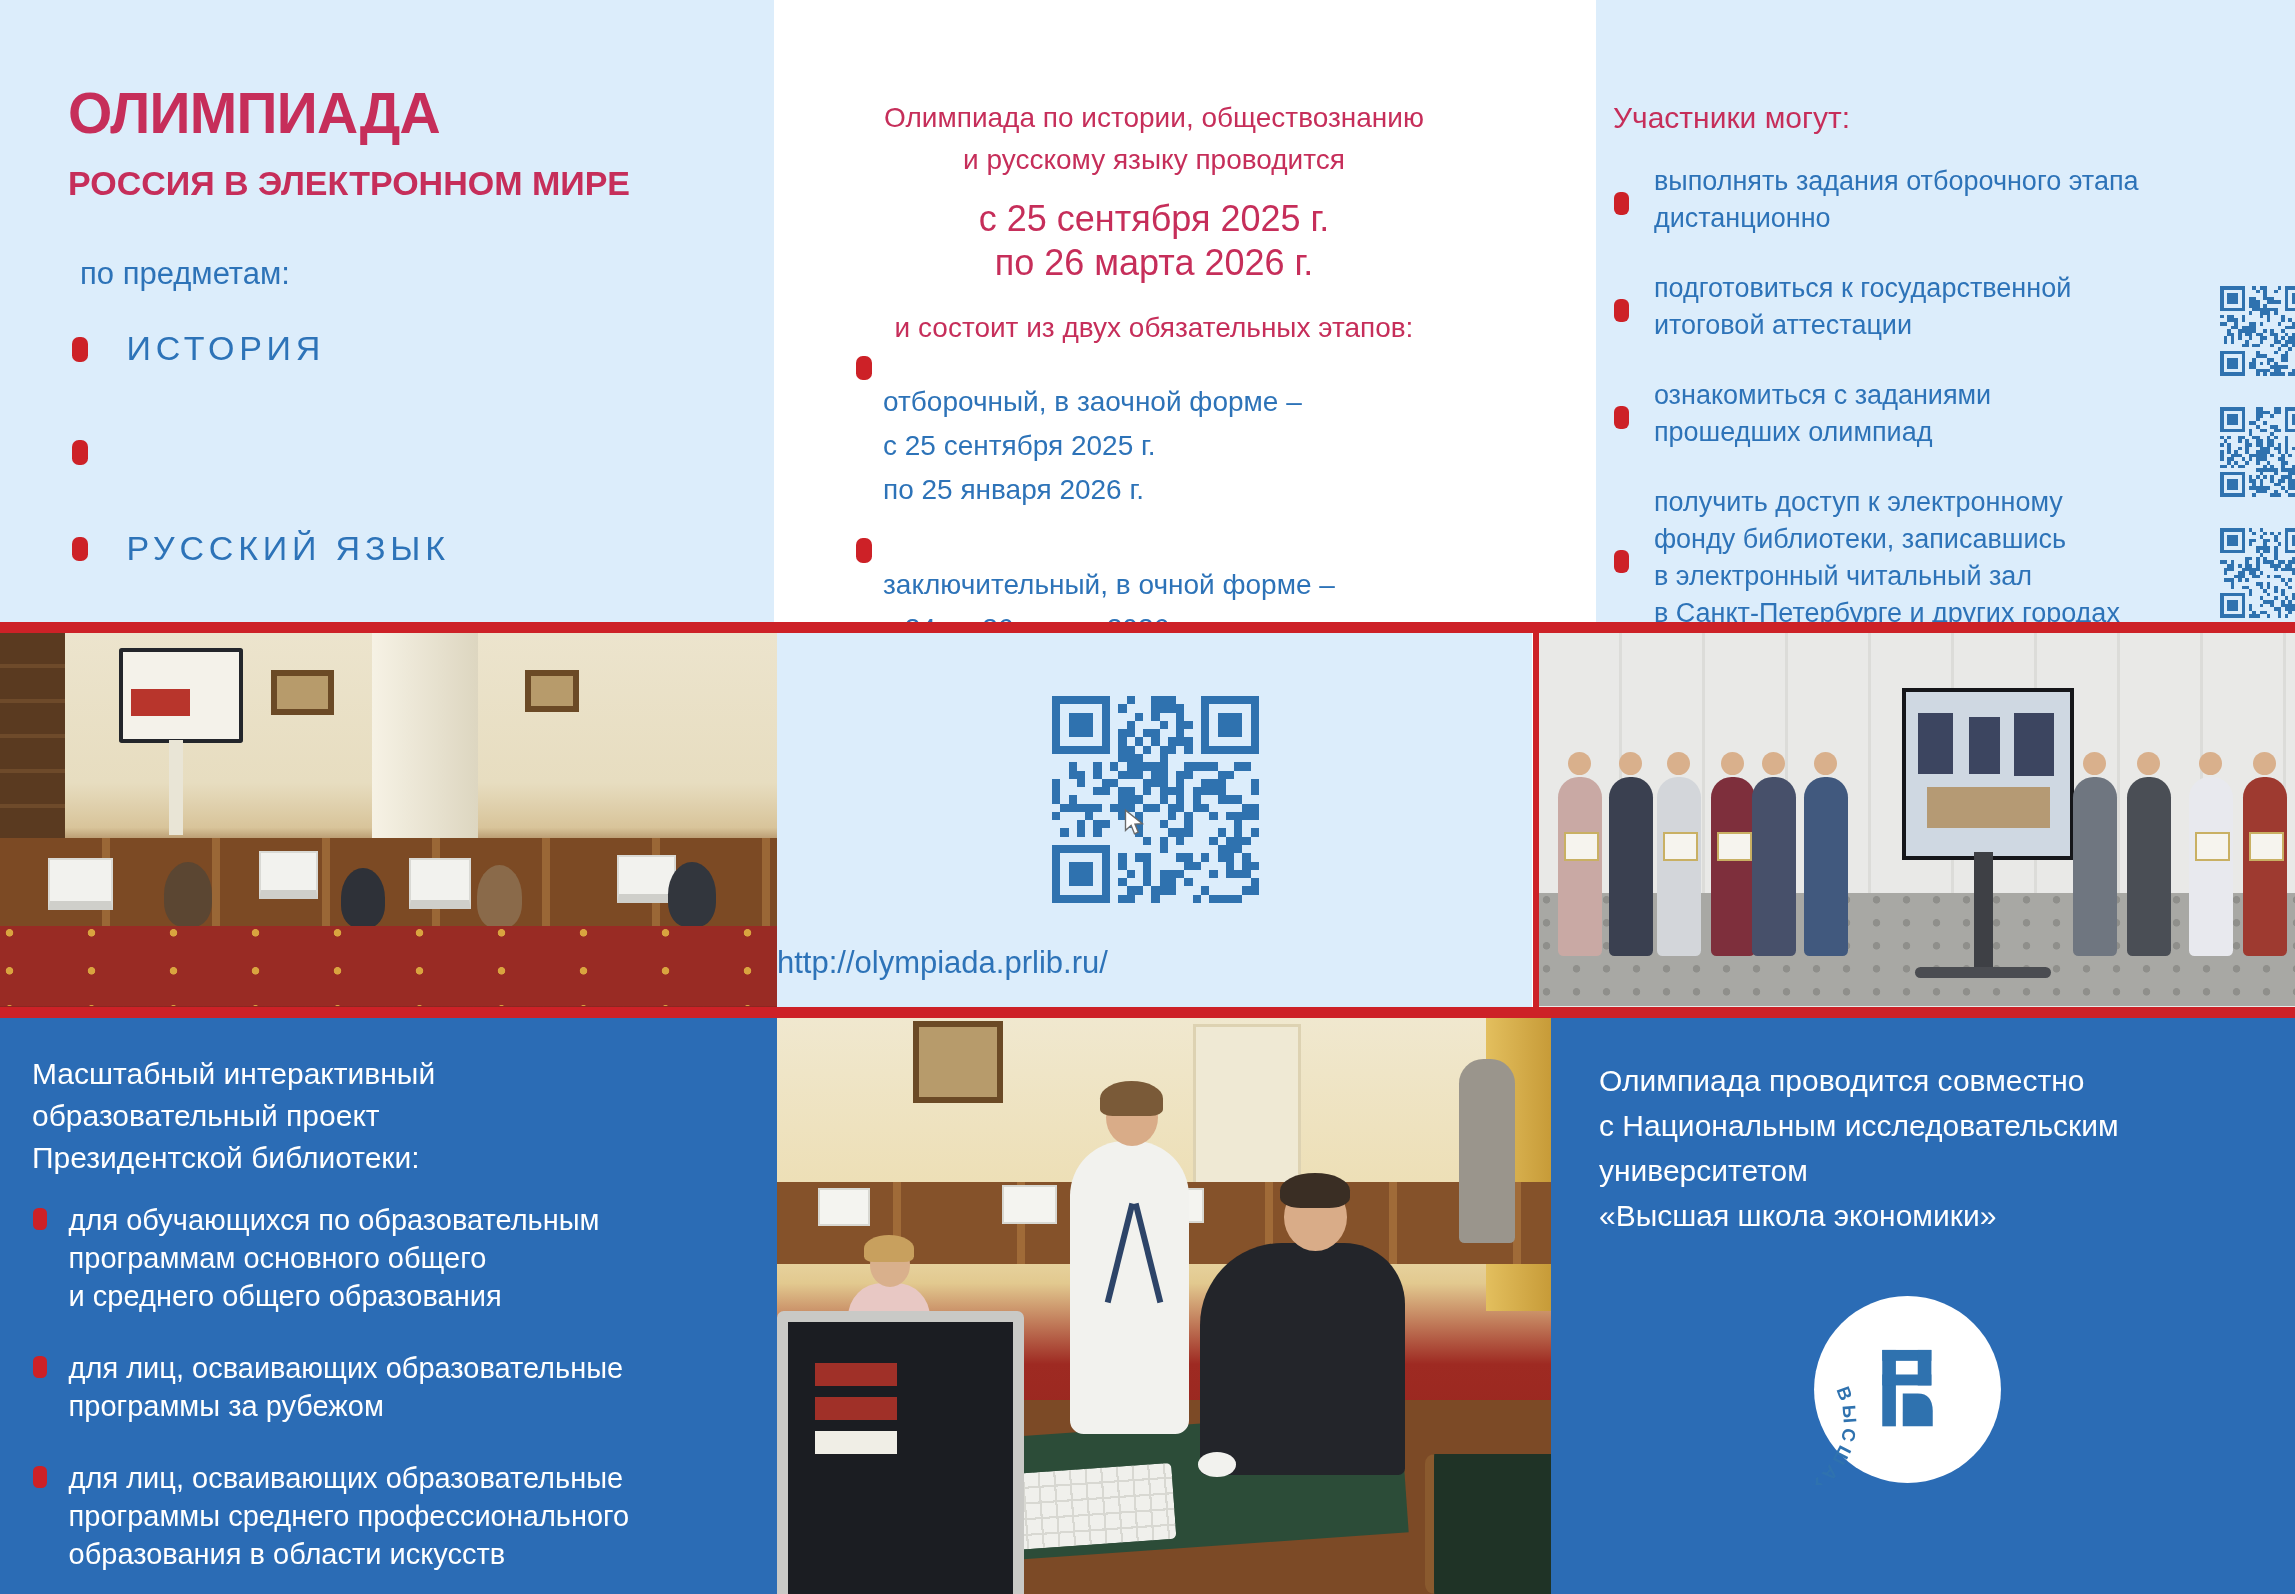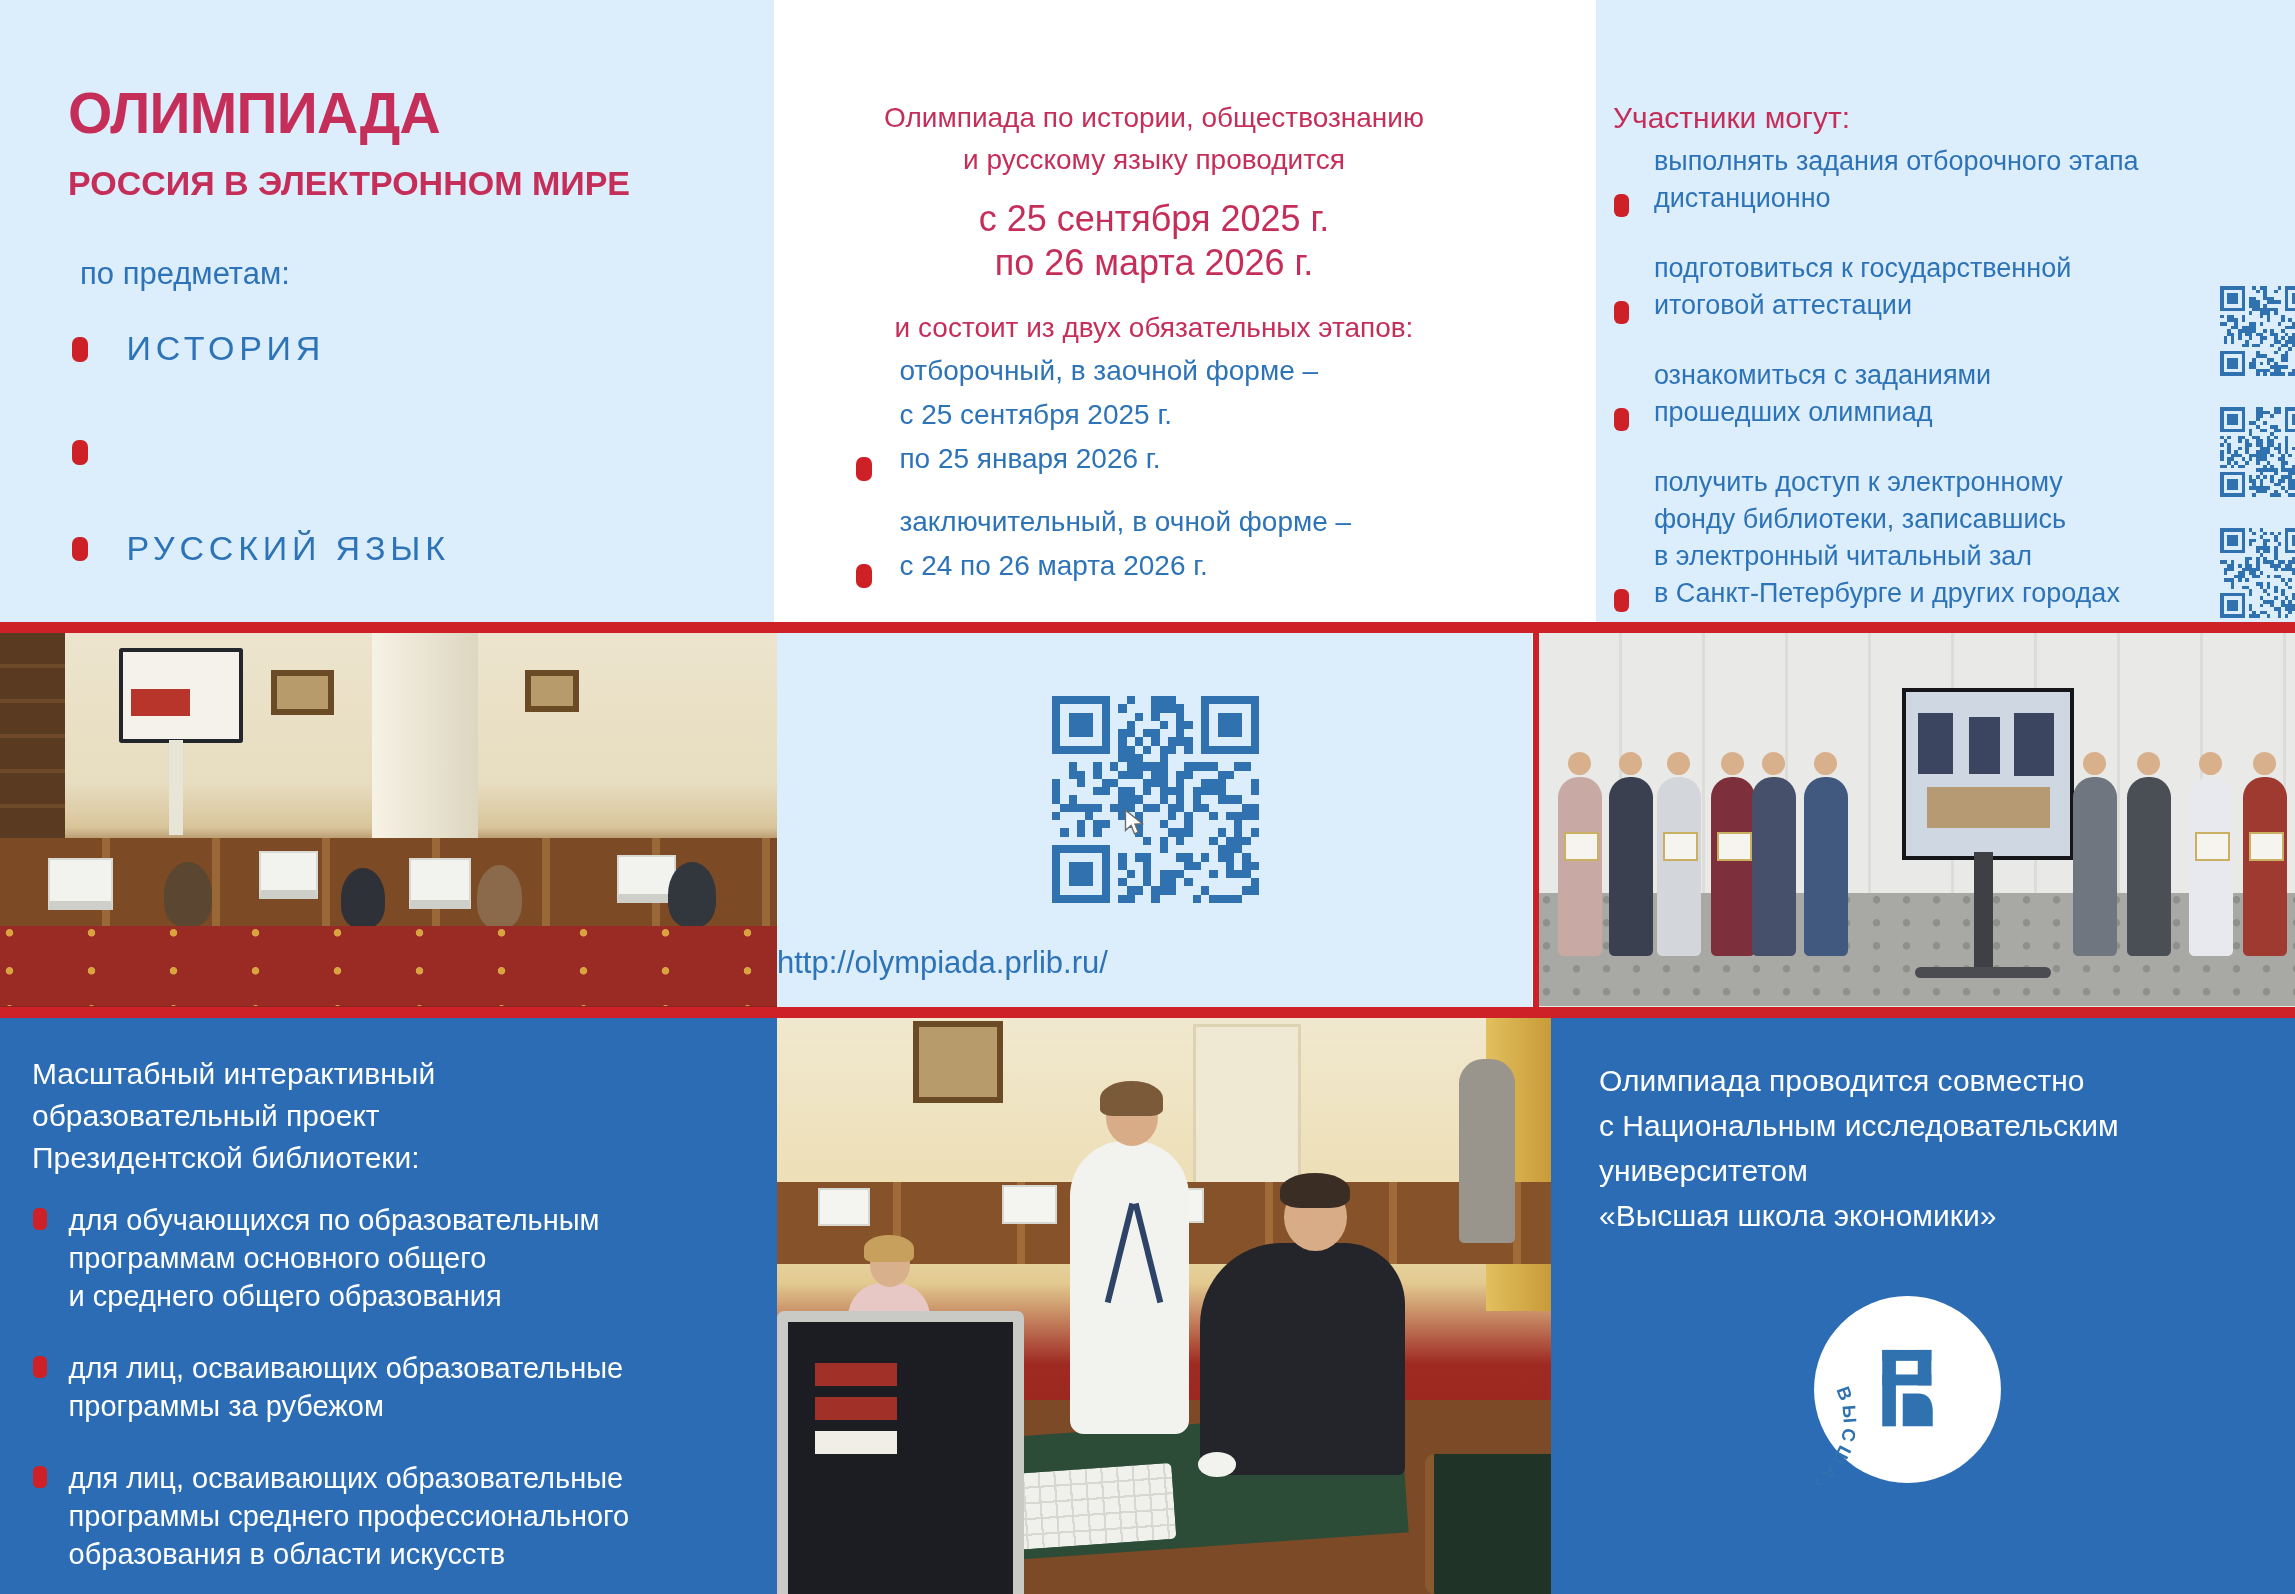--- a/index.html
+++ b/index.html
@@ -27,27 +27,27 @@
   .subjects{position:absolute;left:72px;top:329px;}
   .subj{display:flex;align-items:flex-start;margin-bottom:64px;}
   .subj .mk{flex:none;width:16.4px;height:24.5px;border-radius:6.8px;background:var(--red);margin-top:8.2px;}
   .subj .txt{margin-left:38px;font-size:34px;letter-spacing:4.8px;color:var(--blue);}
 
   .tm-inner{position:absolute;left:13.6px;right:13.6px;top:0;text-align:center;color:var(--crimson);}
   .tm-intro{margin-top:97px;font-size:28px;line-height:42px;}
   .tm-dates{margin-top:16.4px;font-size:36px;line-height:44px;}
   .tm-label{margin-top:27px;font-size:28px;}
   .stages{position:absolute;left:82px;top:349px;width:614px;}
-  .stage{display:flex;align-items:flex-end;margin-bottom:19px;}
+  .stage{display:flex;align-items:flex-start;margin-bottom:19px;flex-direction:column;}
   .stage .mk{flex:none;width:16.4px;height:24.5px;border-radius:6.8px;background:var(--red);margin-top:6.8px;}
   .stage .txt{margin-left:27px;font-size:28px;line-height:44px;color:var(--blue);text-align:left;}
 
   .tr-head{position:absolute;left:17px;top:101px;font-size:30px;color:var(--crimson);}
   .tr-list{position:absolute;left:18.4px;top:143px;width:600px;}
-  .tr-item{display:flex;align-items:flex-end;margin-bottom:33px;}
+  .tr-item{display:flex;align-items:center;margin-bottom:33px;margin-top:20px;}
   .tr-item .mk{flex:none;width:15px;height:23px;border-radius:6.1px;background:var(--red);margin-top:6.1px;}
   .tr-item .txt{margin-left:24.5px;font-size:27px;line-height:37px;color:var(--blue);}
   .qr-s{position:absolute;left:624px;width:90px;height:90px;}
 
   
   .bar{position:absolute;left:0;width:2295px;height:11px;background:var(--red);}
   .bar1{top:622px;} .bar2{top:1007px;}
   .redstrip{position:absolute;left:1533px;top:633px;width:6.8px;height:374px;background:var(--red);}
 
   

